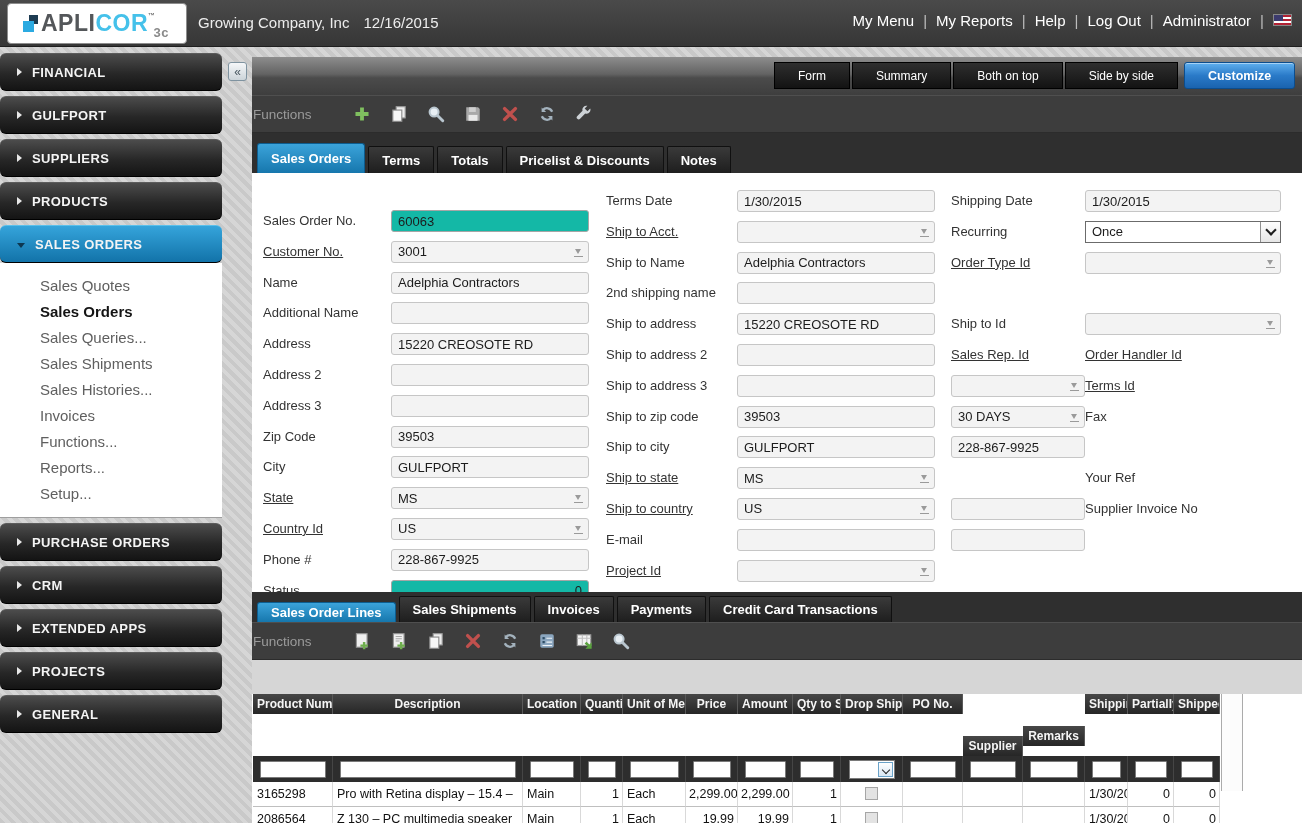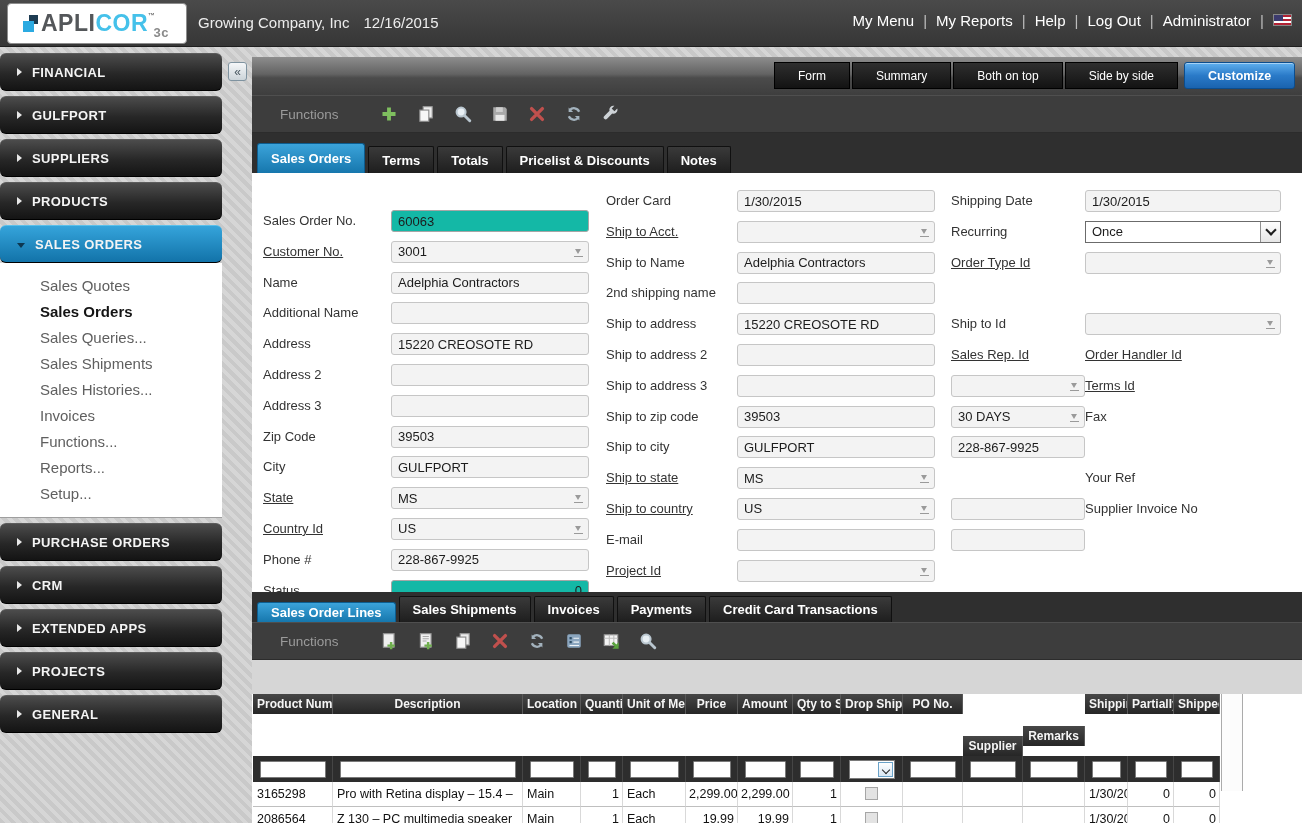--- a/index.html
+++ b/index.html
@@ -65,21 +65,21 @@
     border:1px solid #000;color:#fff;font-size:12px;display:flex;align-items:center;cursor:pointer;white-space:nowrap;}
   .customize-btn{position:absolute;right:7px;top:5px;width:111px;height:27px;
     background:linear-gradient(#5fb0ef,#2a7ac8 50%,#1a63ae);border:1px solid #0c4d8d;border-radius:3px;
     color:#fff;font-size:12.5px;font-weight:700;text-align:center;line-height:25px;cursor:pointer;
     box-shadow:inset 0 1px 0 rgba(255,255,255,.45);}
 
   .toolbar{position:absolute;left:0;width:100%;height:38px;background:#3d3d3d;
     border-top:1px solid #4f4f4f;border-bottom:1px solid #2c2c2c;display:flex;align-items:center;}
   #toolbar-top{top:38px;}
   #toolbar-lines{top:565px;}
-  .tb-label{color:#9b9b9b;font-size:13.5px;margin-left:28px;width:100px;}
+  .tb-label{color:#9b9b9b;font-size:13.5px;margin-left:1px;width:100px;}
   .tb-icons{display:flex;gap:19px;align-items:center;}
   .tbtn{width:18px;height:18px;cursor:pointer;}
   .tbtn svg{width:18px;height:18px;display:block;}
 
   .tabbar{position:absolute;left:0;width:100%;background:#2f2f2f;
     display:flex;align-items:flex-end;padding-left:5px;}
   #form-tabs{top:76px;height:40px;}
   #lines-tabs{top:535px;height:30px;}
   .tab{height:26px;padding:0 13px;margin-right:3px;border-radius:2px 2px 0 0;cursor:pointer;
     background:linear-gradient(#3a3a3a,#1e1e1e);border:1px solid #101010;border-bottom:none;
@@ -342,21 +342,21 @@
         <div class="flabel">Phone #</div>
         <div class="fld">
           <span>228-867-9925</span>
         </div>
         <div class="flabel">Status</div>
         <div class="fld white right">
           <span>0</span>
         </div>
       </div>
       <div class="fcol fcol2">
-        <div class="flabel">Order Card</div>
+        <div class="flabel">Terms Date</div>
         <div class="fld">
           <span>1/30/2015</span>
         </div>
         <div class="flabel link">Ship to Acct.</div>
         <div class="fld dd">
           <span></span>
           <span class="dd-ico"></span>
         </div>
         <div class="flabel">Ship to Name</div>
         <div class="fld">

